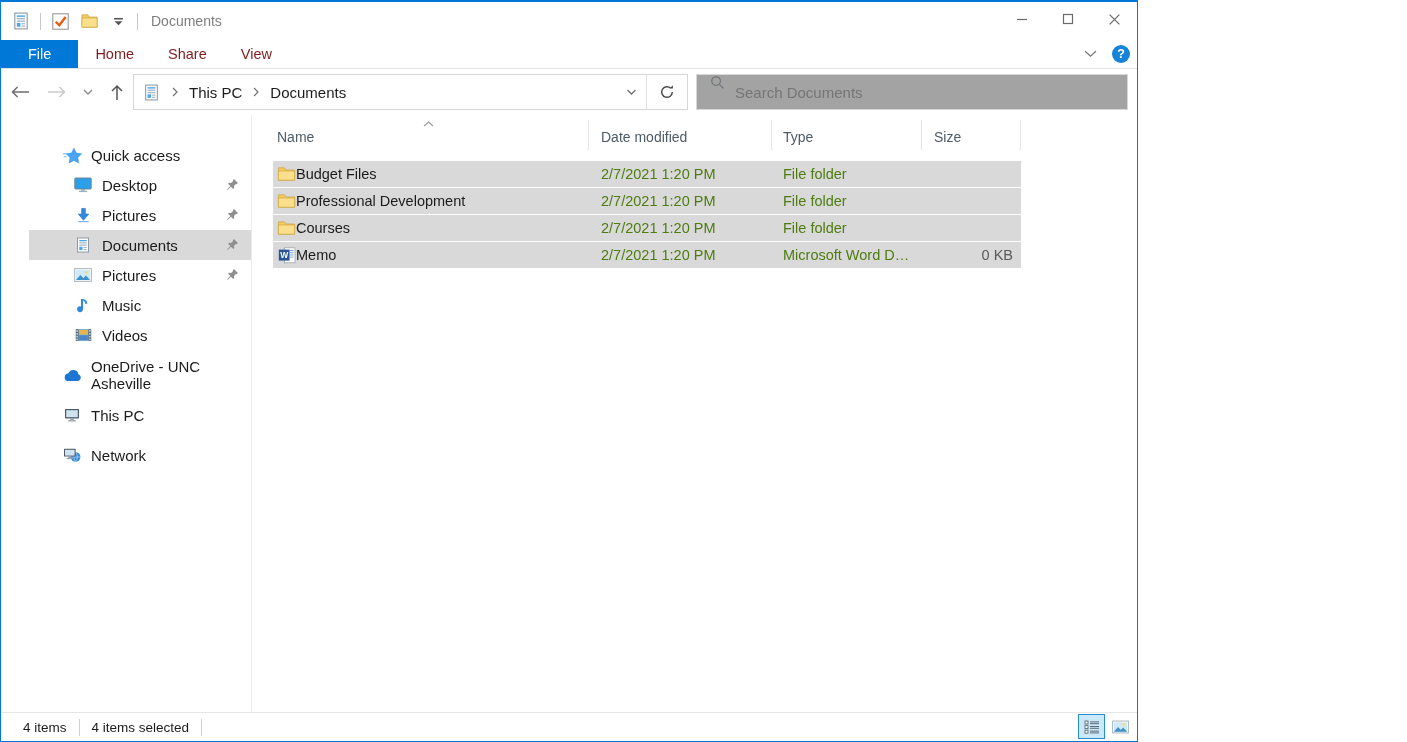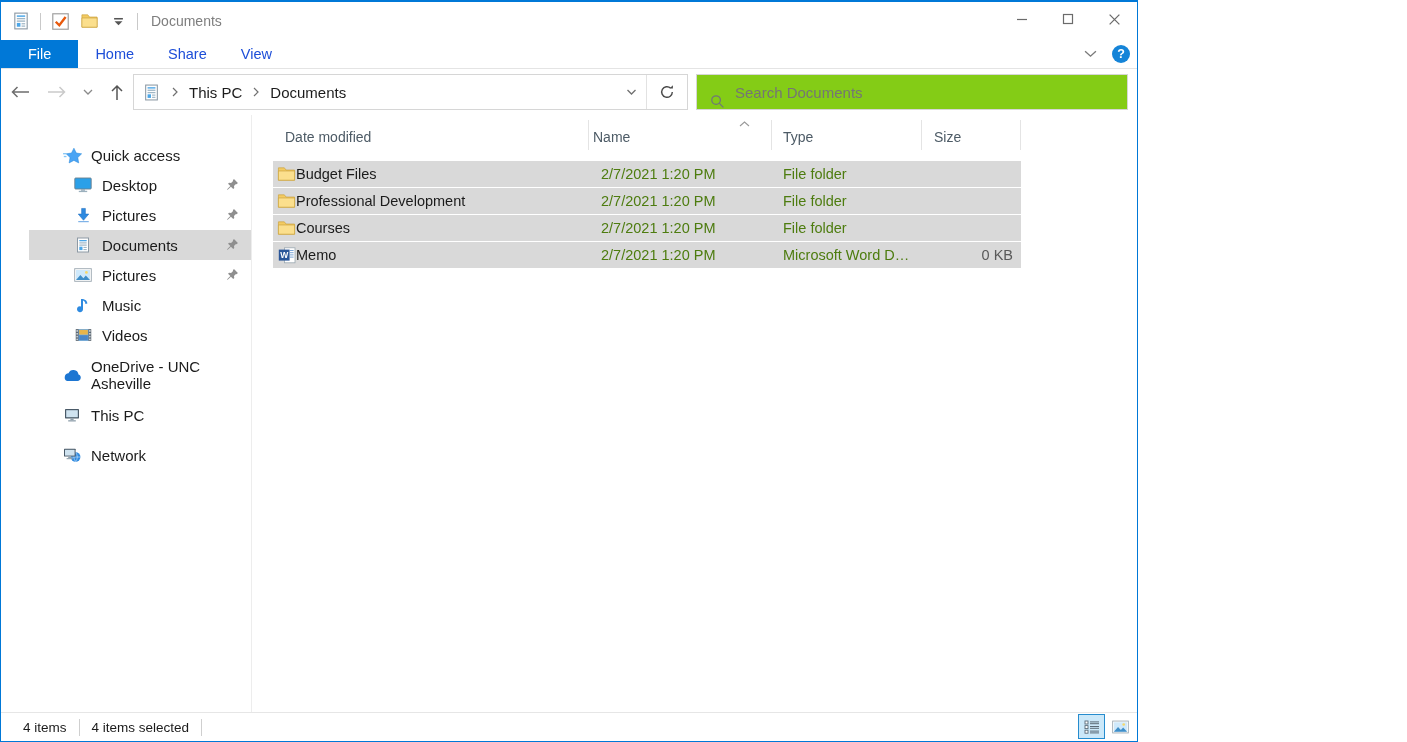--- a/index.html
+++ b/index.html
@@ -21,21 +21,21 @@
   .qat { display: flex; align-items: center; padding-left: 10px; gap: 9px; }
   .vsep { width: 1px; height: 17px; background: #c9c9c9; }
   .qat-btn { display: flex; align-items: center; justify-content: center; width: 20px; height: 22px; }
   .win-title { color: #7e7e7e; font-size: 14px; margin-left: 4px; }
   .titlebar-spacer { flex: 1; }
   .win-controls { display: flex; height: 100%; align-self: flex-start; }
   .win-btn { width: 46px; height: 34px; display: flex; align-items: center; justify-content: center; }
 
   
   .tabrow { height: 29px; flex: none; display: flex; align-items: stretch; border-bottom: 1px solid #e4e4e4; position: relative; }
-  .tab { padding: 0 17px; display: flex; align-items: center; font-size: 14.5px; color: #1d4ed8; }
+  .tab { padding: 0 17px; display: flex; align-items: center; font-size: 14.5px; color: #7f1d1d; }
   .tab.active-file { background: #0078d7; color: #fff; padding: 0 27px; }
   .tabrow-right { position: absolute; right: 7px; top: 0; height: 100%; display: flex; align-items: center; gap: 15px; }
   .help-circle { width: 18px; height: 18px; border-radius: 50%; background: #1584d8; color: #fff;
                  font-size: 12.5px; font-weight: bold; display: flex; align-items: center; justify-content: center; }
 
   
   .navbar { height: 46px; flex: none; display: flex; align-items: center; padding: 0 9px 0 0; }
   .nav-btns { display: flex; align-items: center; flex: none; }
   .nav-btn { display: flex; align-items: center; justify-content: center; height: 34px; }
   .nav-btn.back { width: 38px; }
@@ -43,21 +43,21 @@
   .nav-btn.recent { width: 26px; }
   .nav-btn.up { width: 32px; }
   .addressbar { flex: 1; height: 36px; border: 1px solid #d6d6d6; display: flex; align-items: center; background: #fff; }
   .addr-icon { margin: 0 7px 0 9px; display: flex; }
   .crumb { font-size: 15px; color: #1b1b1b; padding: 0 6px; white-space: nowrap; }
   .crumb-chevron { display: flex; padding: 0 5px; }
   .addr-spacer { flex: 1; }
   .addr-drop { width: 30px; height: 100%; display: flex; align-items: center; justify-content: center; }
   .addr-sep { width: 1px; height: 34px; background: #e2e2e2; }
   .refresh-btn { width: 40px; height: 100%; display: flex; align-items: center; justify-content: center; }
-  .searchbox { width: 432px; height: 36px; border: 1px solid #d6d6d6; margin-left: 8px; display: flex; align-items: flex-end; background: #84cc16; flex: none; }
+  .searchbox { width: 432px; height: 36px; border: 1px solid #d6d6d6; margin-left: 8px; display: flex; align-items: flex-start; background: #a3a3a3; flex: none; }
   .searchbox .mag { margin: 0 10px 0 13px; display: flex; }
   .searchbox input { border: none; outline: none; flex: 1; font-size: 15px; height: 100%;
                      font-family: "Liberation Sans", sans-serif; color: #1b1b1b; background: transparent; }
   .searchbox input::placeholder { color: #757575; opacity: 1; }
 
   
   .content { flex: 1; display: flex; min-height: 0; }
 
   .sidebar { width: 251px; flex: none; border-right: 1px solid #ededed; padding-top: 25px; overflow: hidden; padding-left: 28px; }
   .side-item { height: 30px; display: flex; align-items: center; position: relative; font-size: 15px; color: #1b1b1b; cursor: default; }
@@ -391,30 +391,30 @@
             </svg>
         </span>
         <span>Network</span>
       </div>
 
     </div>
 
     <div class="main">
 
       <div class="list-grid list-header">
-        <div class="hcell date">
-          <span>Date modified</span>
-        </div>
         <div class="hcell">
           <span class="sort-caret">
             <svg width="11" height="6" viewBox="0 0 11 6">
                 <path d="M1 5 L5.5 1 L10 5" fill="none" stroke="#9a9a9a" stroke-width="1.1"></path>
               </svg>
           </span>
           <span>Name</span>
+        </div>
+        <div class="hcell date">
+          <span>Date modified</span>
         </div>
         <div class="hcell type">
           <span>Type</span>
         </div>
         <div class="hcell size">
           <span>Size</span>
         </div>
       </div>
 
       <div class="rows">

